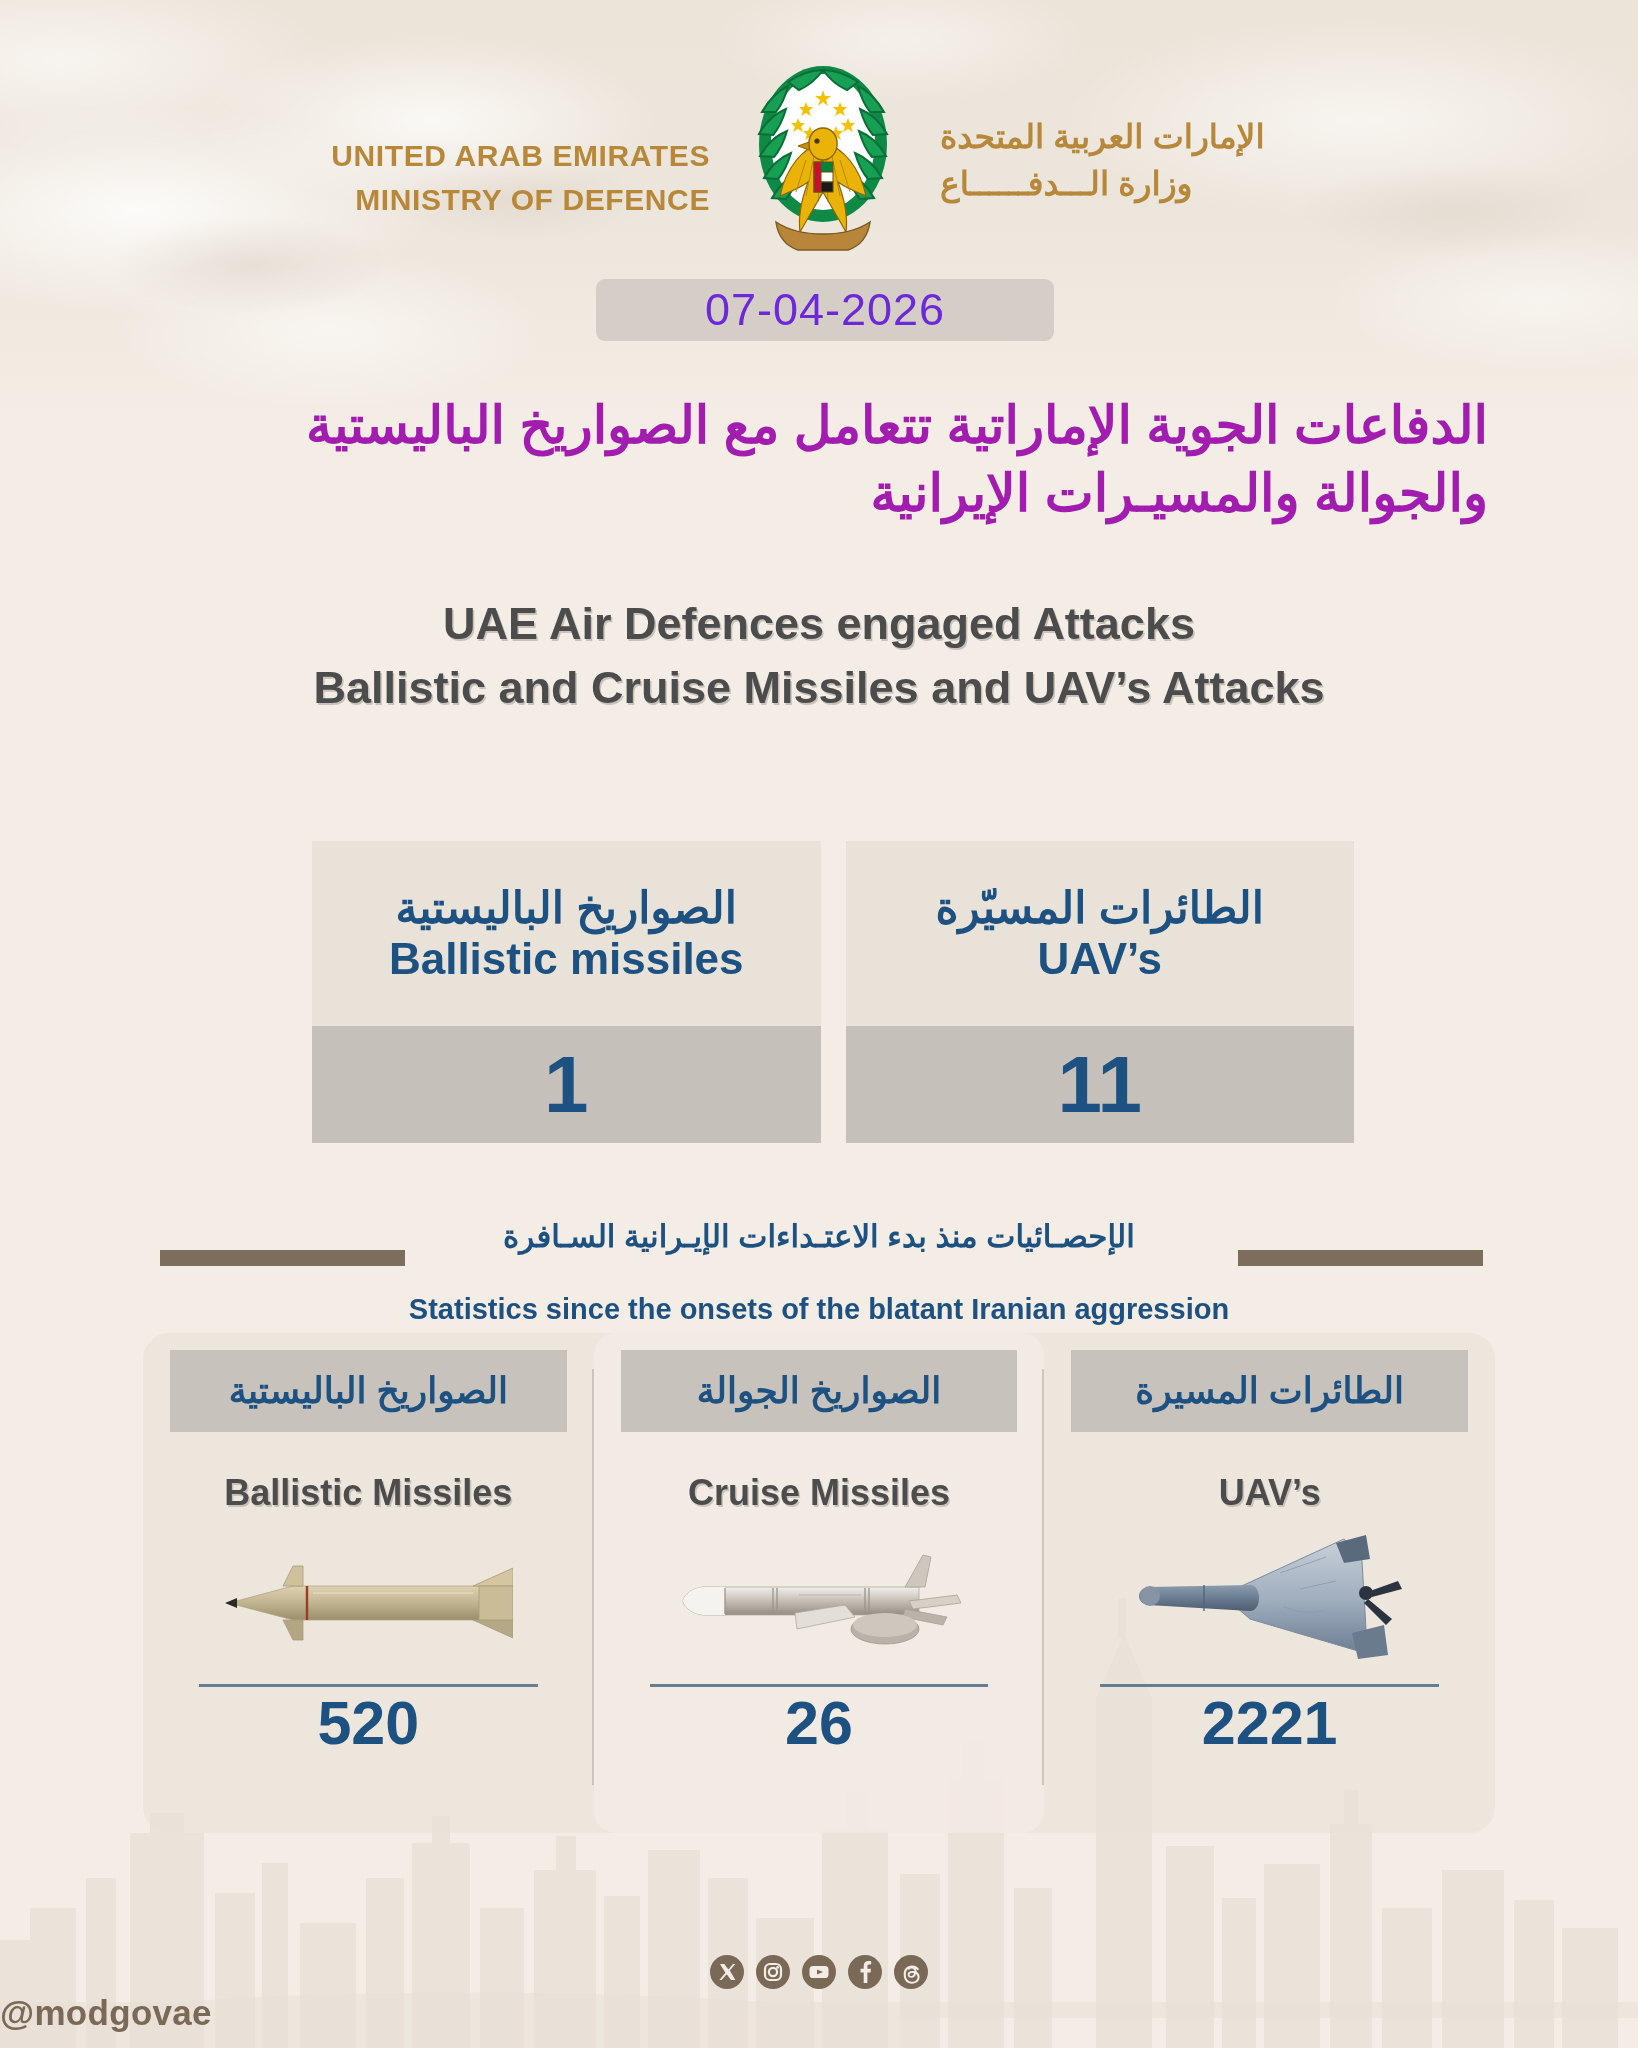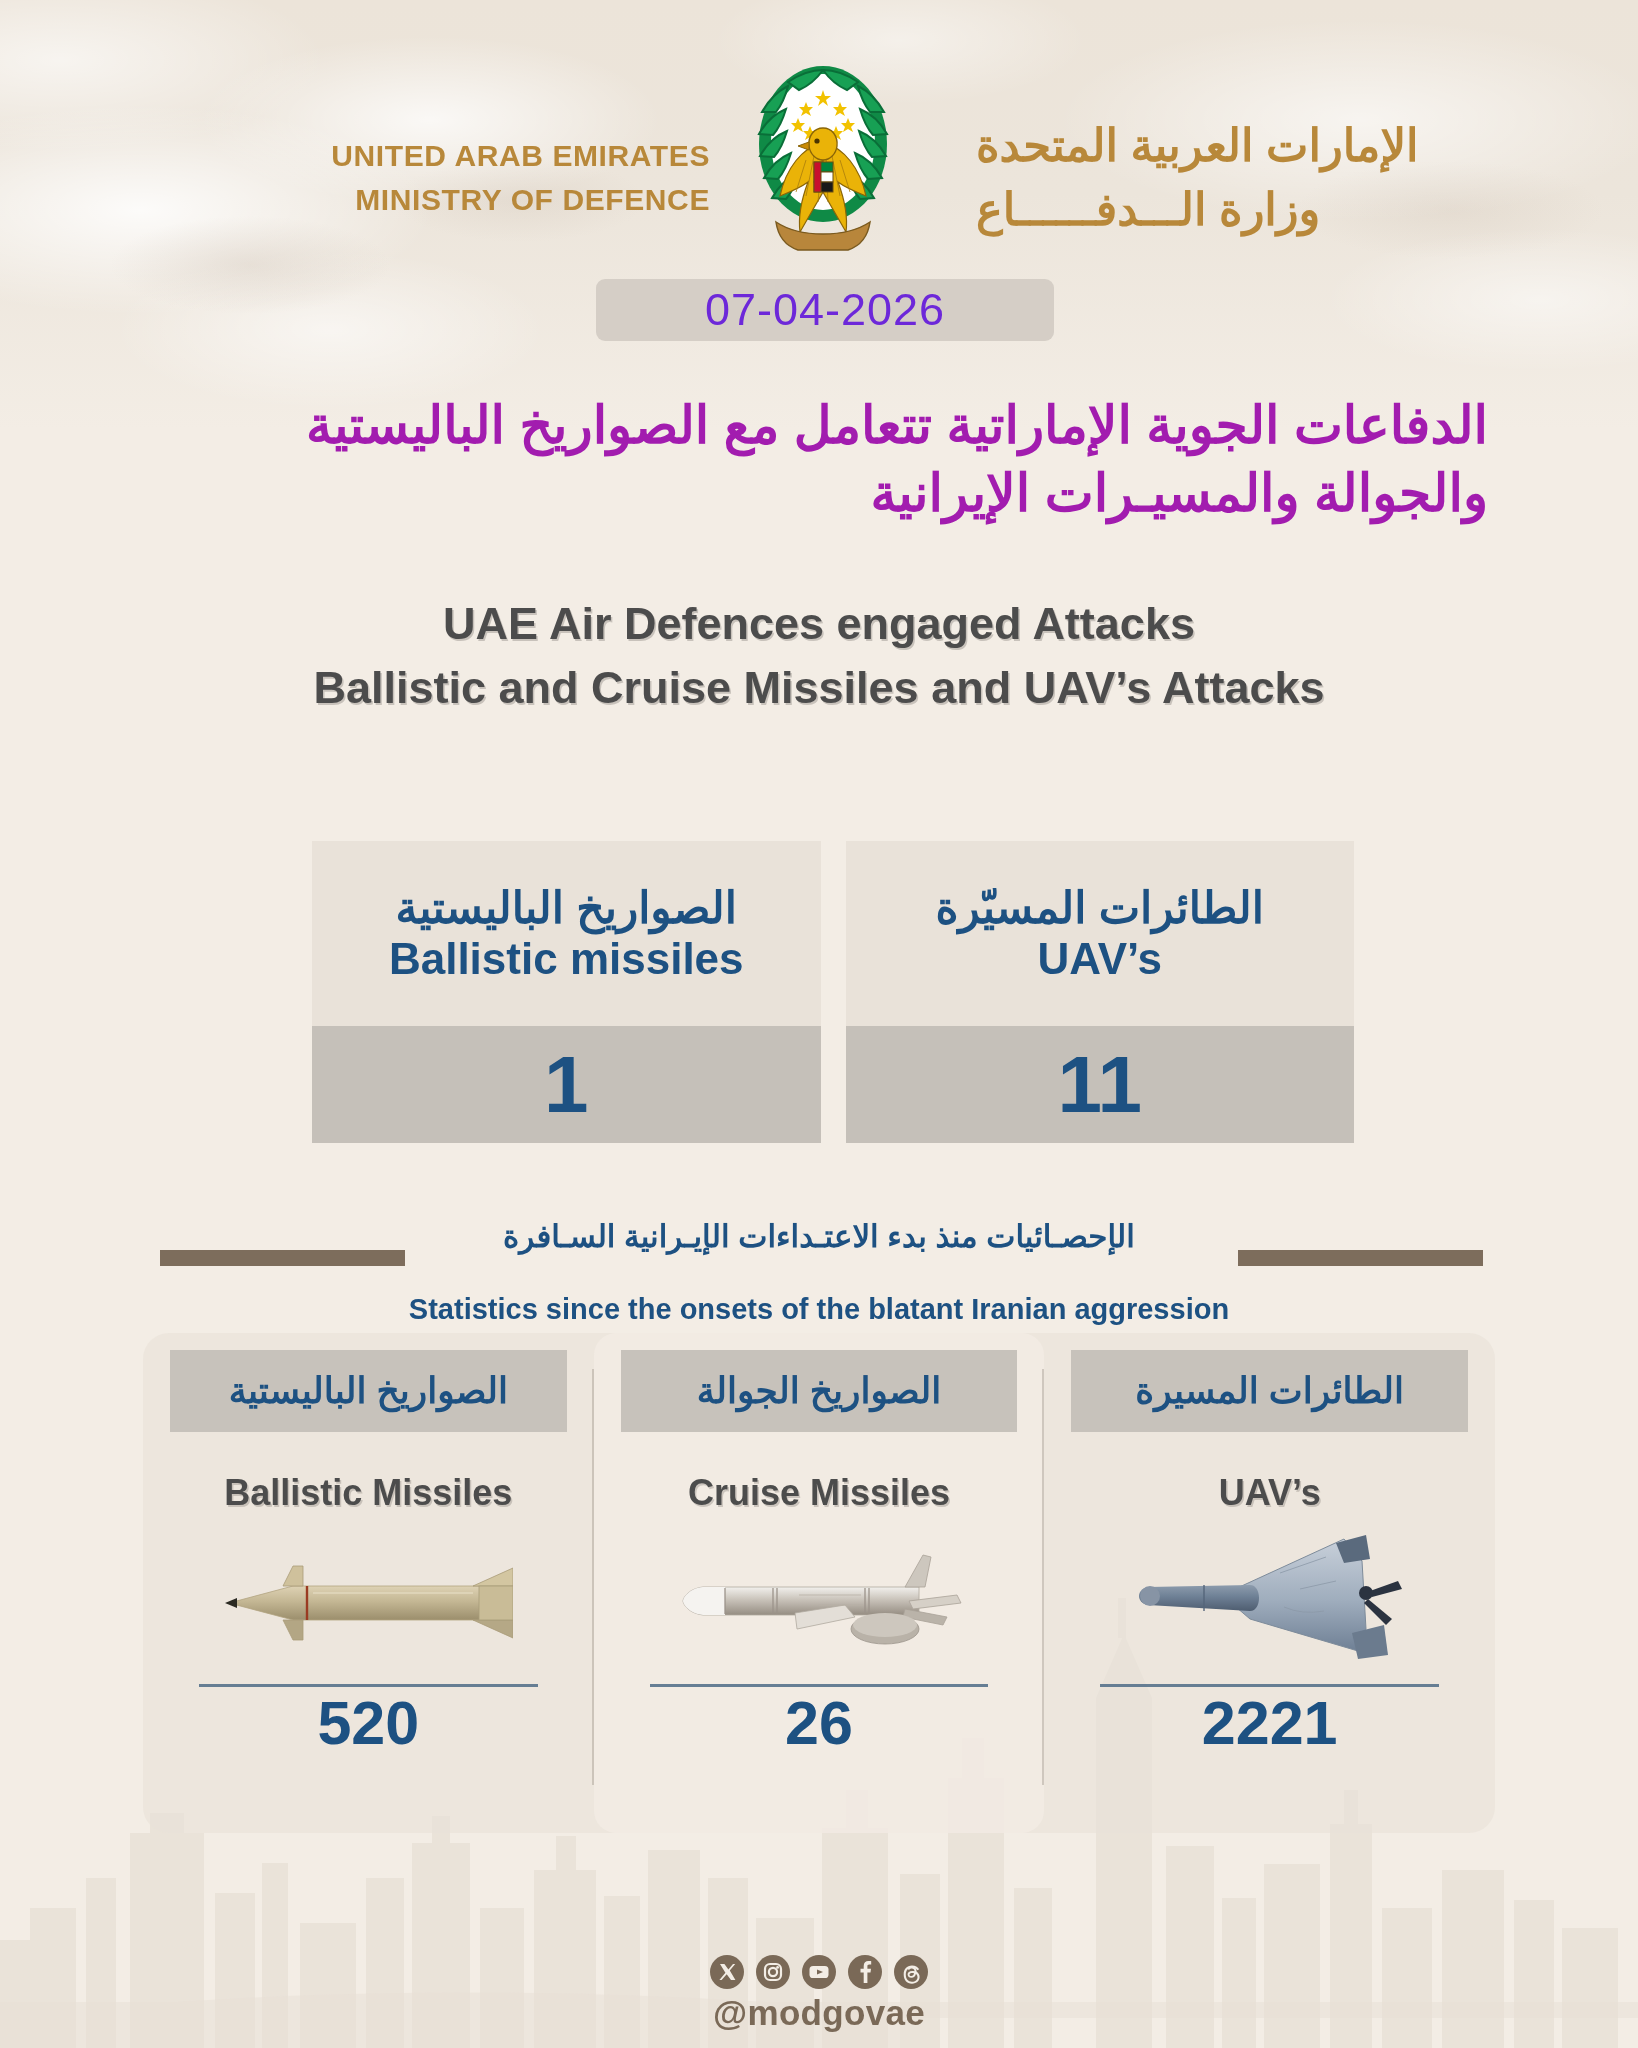--- a/index.html
+++ b/index.html
@@ -45,23 +45,23 @@
   .skyline { position:absolute; left:0; bottom:0; width:1638px; height:470px; opacity:.30; pointer-events:none; }
 
   
   .header { position:absolute; left:0; top:48px; width:1638px; height:210px; }
   .hdr-en {
     position:absolute; left:180px; top:86px; width:530px;
     text-align:right; color:#b8883a; font-weight:bold;
     font-size:30px; letter-spacing:.6px; line-height:1.46;
   }
   .hdr-ar {
-    position:absolute; left:976px; top:66px; width:520px;
+    position:absolute; left:940px; top:66px; width:520px;
     text-align:left; direction:rtl; color:#b8883a; font-weight:bold;
-    font-size:45px; line-height:1.42;
+    font-size:33px; line-height:1.42;
   }
   .emblem { position:absolute; left:728px; top:8px; width:190px; height:205px; }
 
   
   .date-badge {
     position:absolute; left:596px; top:279px; width:458px; height:62px;
     background:#d5cec6; border-radius:9px;
     display:flex; align-items:center; justify-content:center;
     color:#6d28d9; font-size:45px; font-weight:500; letter-spacing:1px;
   }
@@ -133,21 +133,21 @@
   }
   .card-art { height:150px; margin-top:14px; display:flex; align-items:center; justify-content:center; }
   .card-rule { width:calc(100% - 112px); margin:6px auto 0; height:3px; background:#4e6b86; opacity:.85; }
   .card-val { text-align:center; color:#1d5182; font-size:61px; font-weight:bold; line-height:1.12; margin-top:2px; }
 
   
   .footer { position:absolute; left:0; top:1955px; width:1638px; }
   .social { display:flex; justify-content:center; gap:12px; }
   .social svg { display:block; }
   .handle {
-    margin-top:4px; text-align:center; color:#7a6957; font-size:35px; font-weight:bold; letter-spacing:.3px;
+    margin-top:4px; color:#7a6957; font-size:35px; font-weight:bold; letter-spacing:.3px;
   }
 </style>
 </head>
 <body>
 
 <div id="poster">
 
   <div class="sky"></div>
 
   <svg class="skyline" viewBox="0 0 1638 470" preserveAspectRatio="none">

